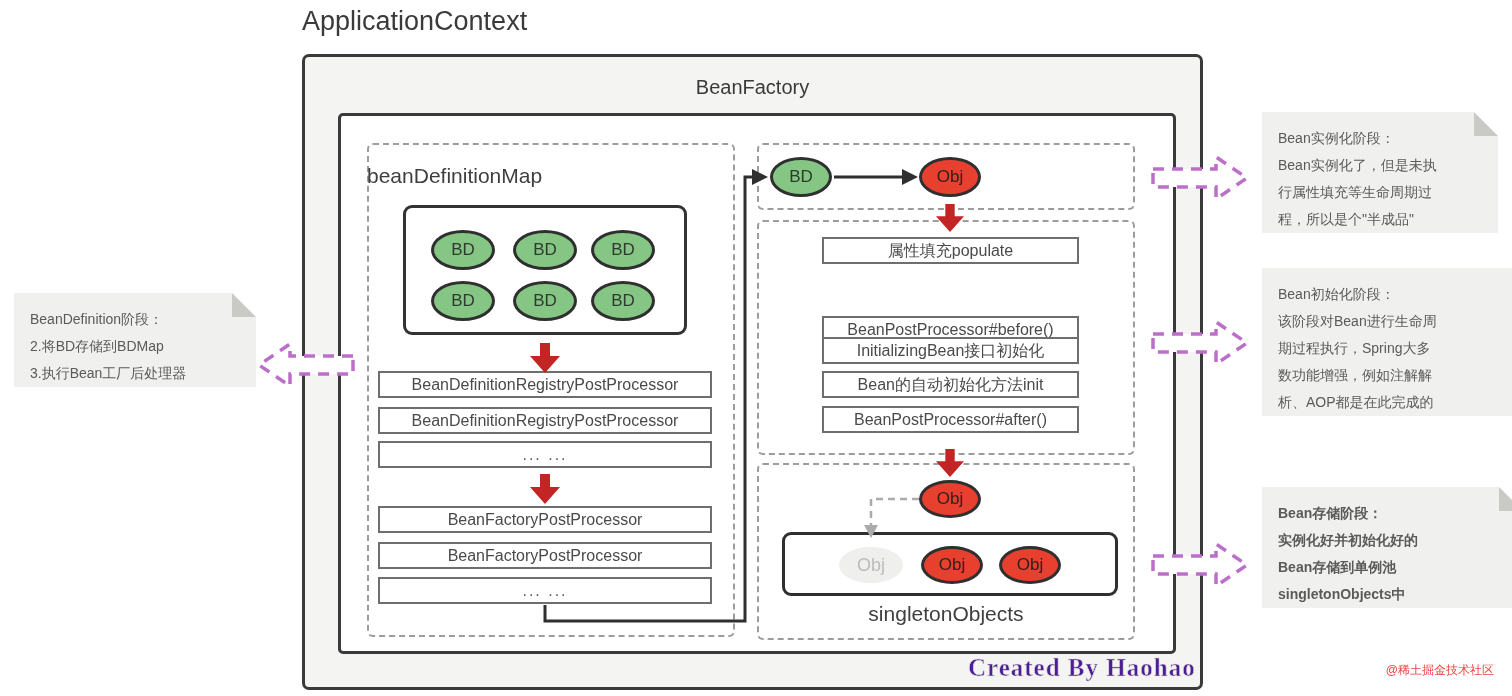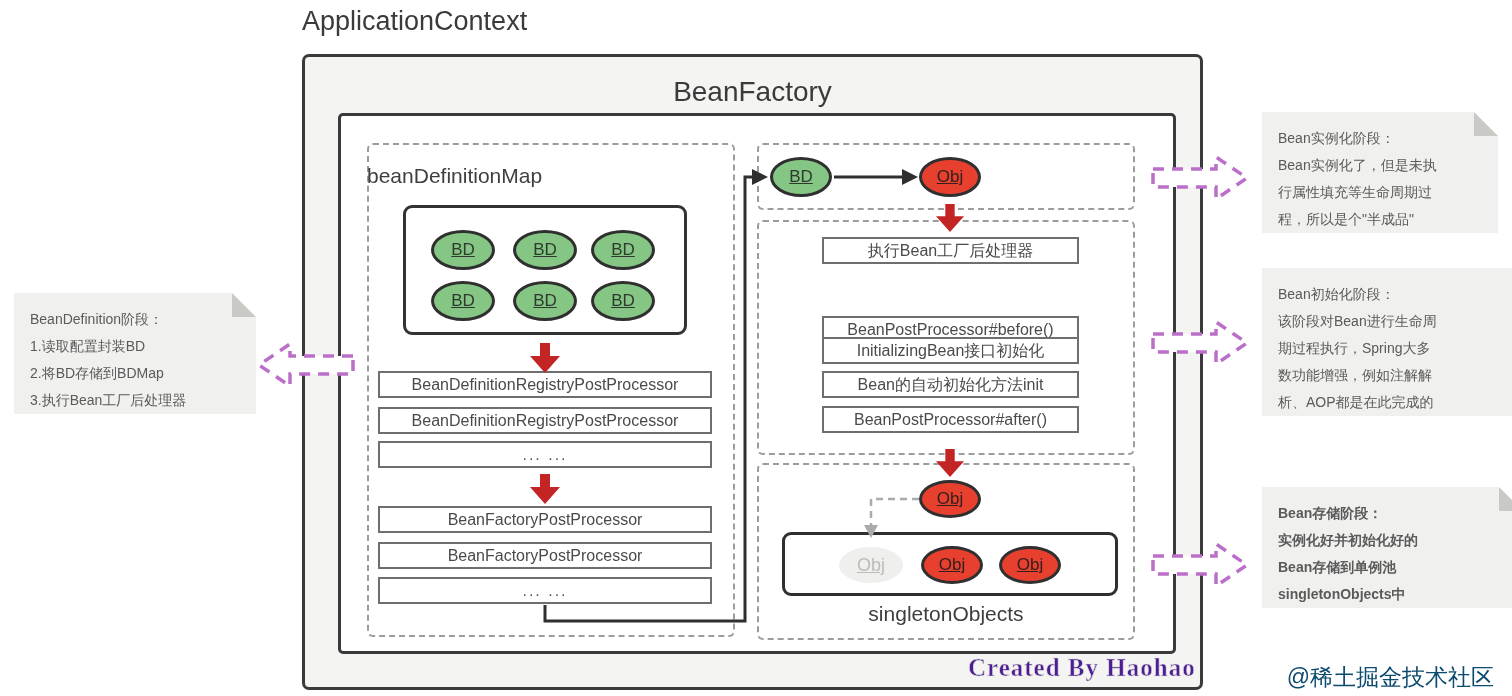--- a/index.html
+++ b/index.html
@@ -8,37 +8,37 @@
     position:relative; width:1512px; height:696px; overflow:hidden;
     background:#ffffff; font-family:"Liberation Sans", sans-serif; color:#3d3d3d;
   }
   .abs { position:absolute; }
 
   .page-title { left:302px; top:6px; width:901px; text-align:left;
     font-size:27px; color:#3a3a3a; }
   .outer-box { left:302px; top:54px; width:901px; height:636px;
     background:#f4f4f2; border:3px solid #3a3a3a; border-radius:7px; }
   .bf-label { left:302px; top:76px; width:901px; text-align:center;
-    font-size:28px; color:#3a3a3a; }
+    font-size:20px; color:#3a3a3a; }
   .inner-box { left:338px; top:113px; width:838px; height:541px;
     background:#ffffff; border:3px solid #3a3a3a; border-radius:5px; }
 
   .dash-box { border:2px dashed #9c9c9c; border-radius:6px; }
   .bdm-box   { left:367px; top:143px; width:368px; height:494px; }
   .inst-box  { left:757px; top:143px; width:378px; height:67px; }
   .init-box  { left:757px; top:220px; width:378px; height:235px; }
   .store-box { left:757px; top:463px; width:378px; height:177px; }
 
   .bdm-label { left:367px; top:164px; width:368px; text-align:left;
     font-size:21px; color:#3f3f3f; }
   .bd-rect { left:403px; top:205px; width:284px; height:130px;
     background:#fff; border:3px solid #333; border-radius:9px; }
 
   .oval { display:flex; align-items:center; justify-content:center;
-    border-radius:50%; border:3px solid #2f2f2f; font-size:17px; color:#2f3a2f;text-decoration:underline; }
+    border-radius:50%; border:3px solid #2f2f2f; font-size:17px; color:#2f3a2f; }
   .oval.green { background:#85c684; }
   .oval.red   { background:#e8402f; color:#32201c; }
   .oval.faded { background:#efefed; border:none; color:#bcbcbc; font-size:18px; }
 
   .proc-box { left:378px; width:334px; height:27px; background:#fff;
     border:2px solid #6e6e6e; text-align:center; line-height:24px;
     font-size:16px; color:#4a4a4a; }
   .step-box { left:822px; width:257px; height:27px; background:#fff;
     border:2px solid #6e6e6e; text-align:center; line-height:24px;
     font-size:16px; color:#4a4a4a; }
@@ -56,21 +56,21 @@
     border-color:#ffffff #ffffff #c9c9c6 #c9c9c6; }
   .note .line { white-space:nowrap; }
   .note-left   { left:14px;   top:293px; width:242px; }
   .note-right1 { left:1262px; top:112px; width:236px; }
   .note-right2 { left:1262px; top:268px; width:280px; }
   .note-right3 { left:1262px; top:487px; width:261px;font-weight:bold; }
 
   .watermark { left:968px; top:654px; font-family:"Liberation Serif", serif;
     font-weight:bold; font-size:25px; color:#4c1d95;
     -webkit-text-stroke:0.6px #dededb; letter-spacing:1px; }
-  .credit { right:18px; top:662px; font-size:23px; color:#0c4a6e; }
+  .credit { right:18px; top:662px; font-size:12px; color:#ef4444; }
 
   svg { display:block; }
   .overlay { left:0; top:0; pointer-events:none; }
 </style>
 </head>
 <body>
 
 <div class="canvas">
 
   <div class="abs page-title">ApplicationContext</div>
@@ -93,21 +93,21 @@
   <div class="abs proc-box dots" style="top:441px;">... ...</div>
   <div class="abs proc-box" style="top:506px;">BeanFactoryPostProcessor</div>
   <div class="abs proc-box" style="top:542px;">BeanFactoryPostProcessor</div>
   <div class="abs proc-box dots" style="top:577px;">... ...</div>
 
   <div class="abs dash-box inst-box"></div>
   <div class="abs oval green" style="left:770px;top:157px;width:62px;height:40px;">BD</div>
   <div class="abs oval red" style="left:919px;top:157px;width:62px;height:40px;">Obj</div>
 
   <div class="abs dash-box init-box"></div>
-  <div class="abs step-box" style="top:237px;">执行Bean工厂后处理器</div>
+  <div class="abs step-box" style="top:237px;">属性填充populate</div>
   <div class="abs step-box" style="top:316px;">BeanPostProcessor#before()</div>
   <div class="abs step-box" style="top:337px;">InitializingBean接口初始化</div>
   <div class="abs step-box" style="top:371px;">Bean的自动初始化方法init</div>
   <div class="abs step-box" style="top:406px;">BeanPostProcessor#after()</div>
 
   <div class="abs dash-box store-box"></div>
   <div class="abs oval red" style="left:919px;top:480px;width:62px;height:38px;">Obj</div>
   <div class="abs store-rect"></div>
   <div class="abs oval faded" style="left:839px;top:547px;width:64px;height:36px;">Obj</div>
   <div class="abs oval red" style="left:921px;top:546px;width:62px;height:38px;">Obj</div>
@@ -147,21 +147,20 @@
   </svg>
   <svg class="abs" style="left:1150px;top:317px;" width="100" height="52" viewBox="0 0 100 52">
     <path d="M3,17 H66 V5 L97,26 L66,47 V35 H3 Z" fill="#ffffff" stroke="#bb6fc9" stroke-width="3.5" stroke-dasharray="11 8"></path>
   </svg>
   <svg class="abs" style="left:1150px;top:539px;" width="100" height="52" viewBox="0 0 100 52">
     <path d="M3,17 H66 V5 L97,26 L66,47 V35 H3 Z" fill="#ffffff" stroke="#bb6fc9" stroke-width="3.5" stroke-dasharray="11 8"></path>
   </svg>
 
   <div class="abs note note-left">
     <div class="line">BeanDefinition阶段：</div>
-    <div class="line">1.读取配置封装BD</div>
     <div class="line">2.将BD存储到BDMap</div>
     <div class="line">3.执行Bean工厂后处理器</div>
   </div>
   <div class="abs note note-right1">
     <div class="line">Bean实例化阶段：</div>
     <div class="line">Bean实例化了，但是未执</div>
     <div class="line">行属性填充等生命周期过</div>
     <div class="line">程，所以是个"半成品"</div>
   </div>
   <div class="abs note note-right2">

